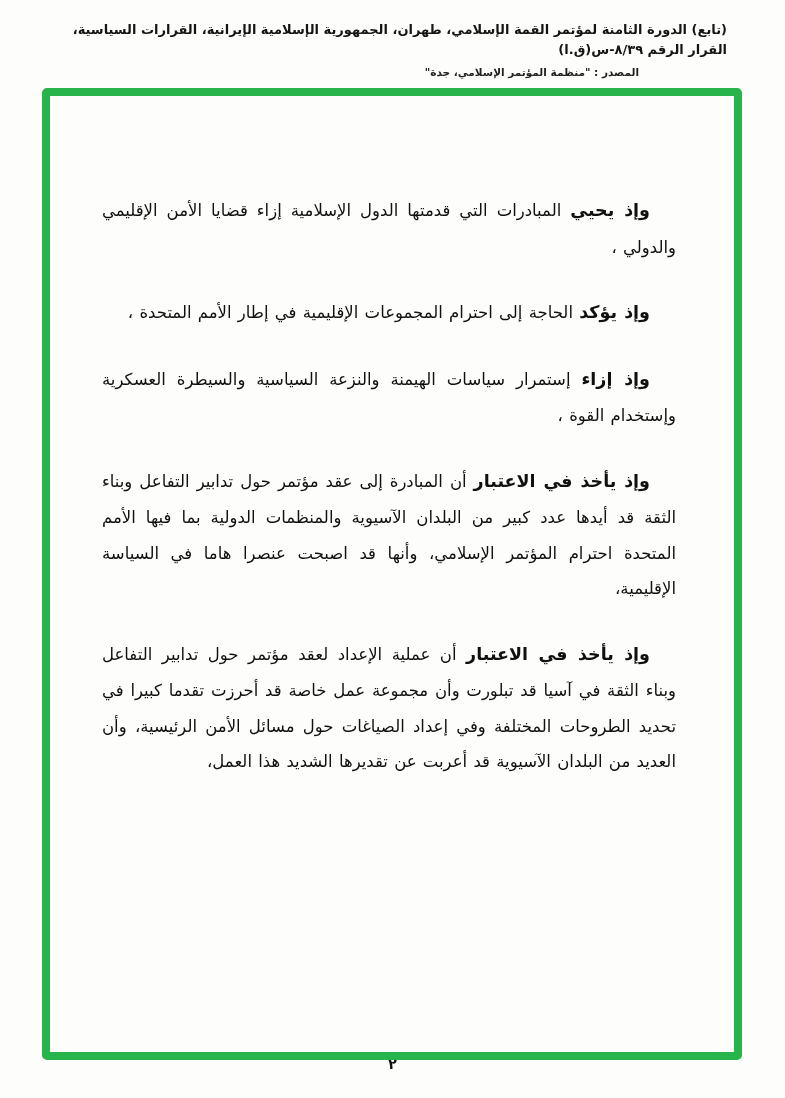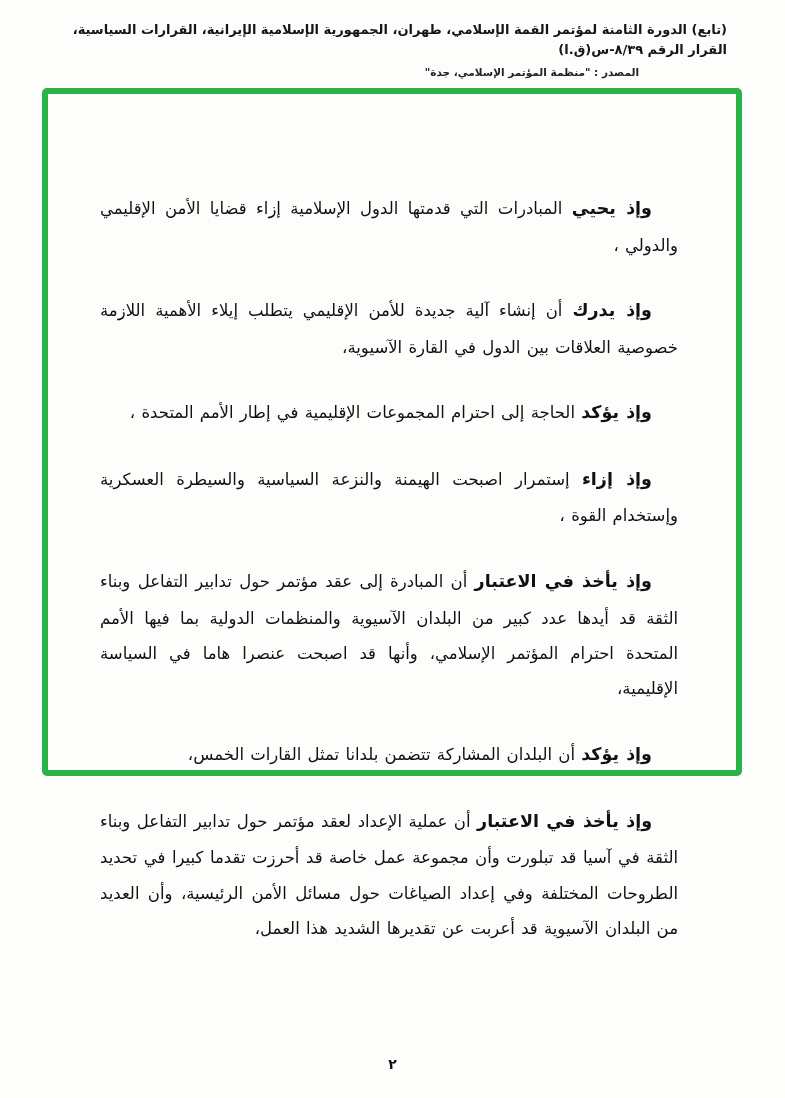--- a/index.html
+++ b/index.html
@@ -37,22 +37,22 @@
     margin-top: 7px;
     margin-right: 88px;
     color: #222;
   }
   
   .green-frame {
     position: absolute;
     top: 88px;
     left: 42px;
     width: 700px;
-    height: 688px;
-    border: 6px solid #c4b5fd;
+    height: 972px;
+    border: 8px solid #c4b5fd;
     border-radius: 5px;
     background: transparent;
   }
   
   .content {
     padding: 96px 58px 0 52px;
     color: #101010;
   }
   .para {
     font-size: 16.5px;
@@ -87,30 +87,28 @@
     <div class="header-line1">(تابع) الدورة الثامنة لمؤتمر القمة الإسلامي، طهران، الجمهورية الإسلامية الإيرانية، القرارات السياسية، القرار الرقم ٨/٣٩-س(ق.ا)</div>
     <div class="header-line2">المصدر :  "منظمة المؤتمر الإسلامي، جدة"</div>
   </header>
 
   <div class="green-frame" style="border-color: rgb(40, 180, 75);">
     <div class="content">
 
       <p class="para"><strong class="lead">وإذ يحيي</strong><span> المبادرات التي قدمتها الدول الإسلامية إزاء قضايا الأمن الإقليمي والدولي ،</span></p>
 
 
-      <p class="para"><strong class="lead">وإذ يدرك</strong><span> أن إنشاء آلية جديدة للأمن الإقليمي يتطلب إيلاء الأهمية اللازمة خصوصية العلاقات بين الدول في القارة الآسيوية،</span></p>
 
       <p class="para"><strong class="lead">وإذ يؤكد</strong><span> الحاجة إلى احترام المجموعات الإقليمية في إطار الأمم المتحدة ،</span></p>
 
-      <p class="para"><strong class="lead">وإذ إزاء</strong><span> إستمرار اصبحت الهيمنة والنزعة السياسية والسيطرة العسكرية وإستخدام القوة ،</span></p>
+      <p class="para"><strong class="lead">وإذ إزاء</strong><span> إستمرار سياسات الهيمنة والنزعة السياسية والسيطرة العسكرية وإستخدام القوة ،</span></p>
 
 
       <p class="para"><strong class="lead">وإذ يأخذ في الاعتبار</strong><span> أن المبادرة إلى عقد مؤتمر حول تدابير التفاعل وبناء الثقة قد أيدها عدد كبير من البلدان الآسيوية والمنظمات الدولية بما فيها الأمم المتحدة احترام المؤتمر الإسلامي، وأنها قد اصبحت عنصرا هاما في السياسة الإقليمية،</span></p>
 
-      <p class="para"><strong class="lead">وإذ يؤكد</strong><span> أن البلدان المشاركة تتضمن بلدانا تمثل القارات الخمس،</span></p>
 
       <p class="para"><strong class="lead">وإذ يأخذ في الاعتبار</strong><span> أن عملية الإعداد لعقد مؤتمر حول تدابير التفاعل وبناء الثقة في آسيا قد تبلورت وأن مجموعة عمل خاصة قد أحرزت تقدما كبيرا في تحديد الطروحات المختلفة وفي إعداد الصياغات حول مسائل الأمن الرئيسية، وأن العديد من البلدان الآسيوية قد أعربت عن تقديرها الشديد هذا العمل،</span></p>
 
     </div>
   </div>
 
   <footer>
     <div class="page-number">٢</div>
   </footer>
 

